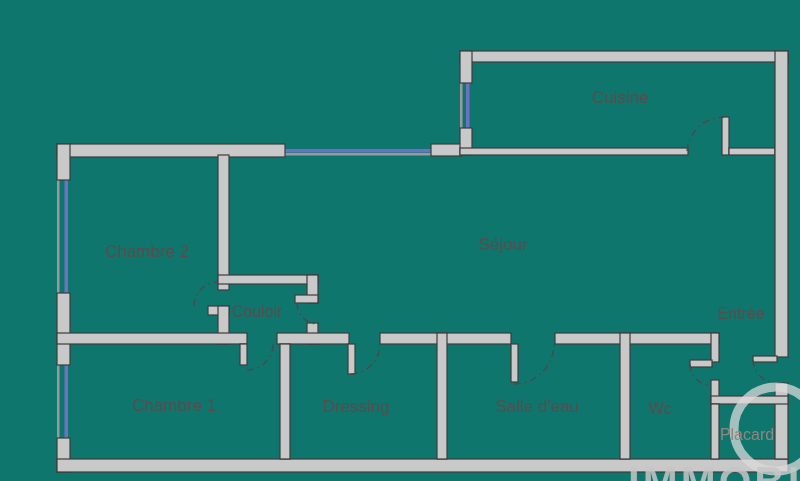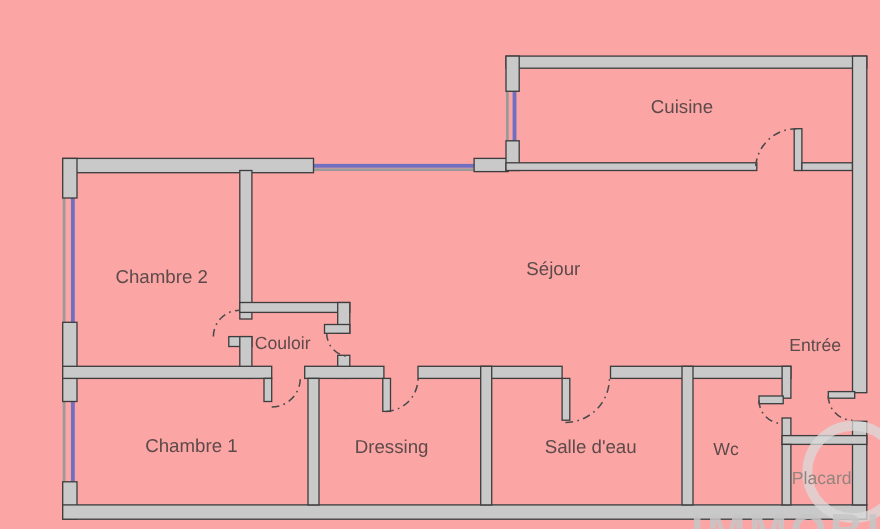--- a/index.html
+++ b/index.html
@@ -1,19 +1,19 @@
 <!DOCTYPE html>
 <html><head>
 <meta charset="utf-8">
 <style>
   html,body{margin:0;padding:0;background:#ffffff;}
   #stage{
     position:relative;
     width:800px;height:481px;
-    background:#fca5a5;
+    background:#0f766e;
     overflow:hidden;
     font-family:"Liberation Sans","DejaVu Sans",sans-serif;
   }
   svg{display:block;}
   .wall{fill:#c9c9c9;stroke:#3d3d3d;stroke-width:1.2;}
   .win-blue{fill:#7070c2;stroke:none;}
   .win-gray{fill:#9a9a9a;stroke:none;}
   .door-arc{fill:none;stroke:#4a4a4a;stroke-width:1.4;stroke-dasharray:7 4 1.5 4;}
   .room-label{fill:#5d4a4a;font-size:17px;text-anchor:middle;}
   .room-label.small{font-size:16px;}

